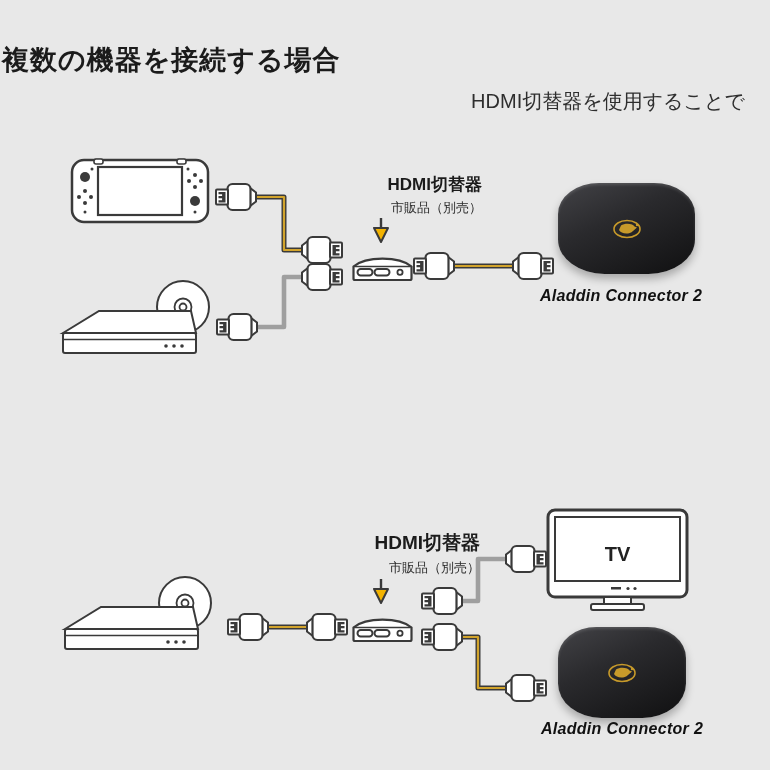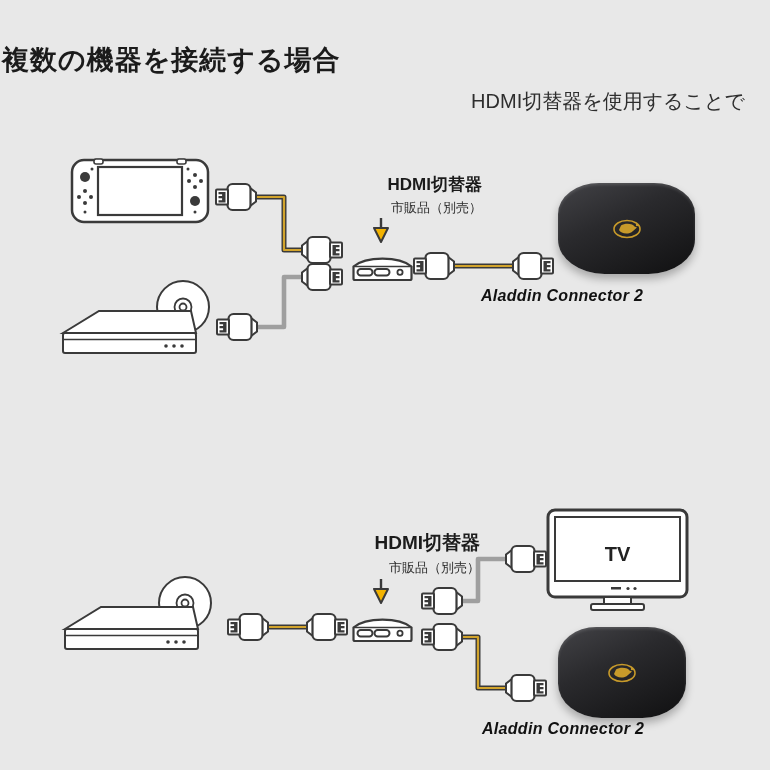--- a/index.html
+++ b/index.html
@@ -31,21 +31,21 @@
   .cable-yel{fill:none;stroke:var(--cable-yellow);stroke-width:2.2;stroke-linejoin:round;}
   .cable-gry{fill:none;stroke:var(--cable-gray);stroke-width:4.6;stroke-linejoin:round;}
   .gold{fill:var(--arrow-yellow);stroke:var(--line);stroke-width:2;stroke-linejoin:round;}
   .tv-text{font-family:"Liberation Sans",sans-serif;font-size:20px;font-weight:700;fill:#222;}
   .aladdin{position:absolute;border-radius:30% 30% 34% 34% / 34% 34% 38% 38%;
     background:linear-gradient(155deg,#434347 0%,#2a2a2d 40%,#101011 100%);
     box-shadow:0 5px 9px rgba(0,0,0,.28), inset 0 2px 3px rgba(255,255,255,.14);
     display:flex;align-items:center;justify-content:center;}
   .aladdin.top{left:558px;top:183px;width:137px;height:91px;}
   .aladdin.bottom{left:558px;top:627px;width:128px;height:91px;}
-  .alabel{position:absolute;width:280px;font-weight:700;font-style:italic;
+  .alabel{position:absolute;width:280px;text-align:center;font-weight:700;font-style:italic;
     font-size:16px;letter-spacing:.3px;color:#111;}
   .alabel.top{left:481px;top:287px;}
   .alabel.bottom{left:482px;top:720px;}
 </style>
 </head>
 <body>
 
 <div id="canvas">
 
   <h2 class="ttl ttl1">複数の機器を接続する場合</h2>

